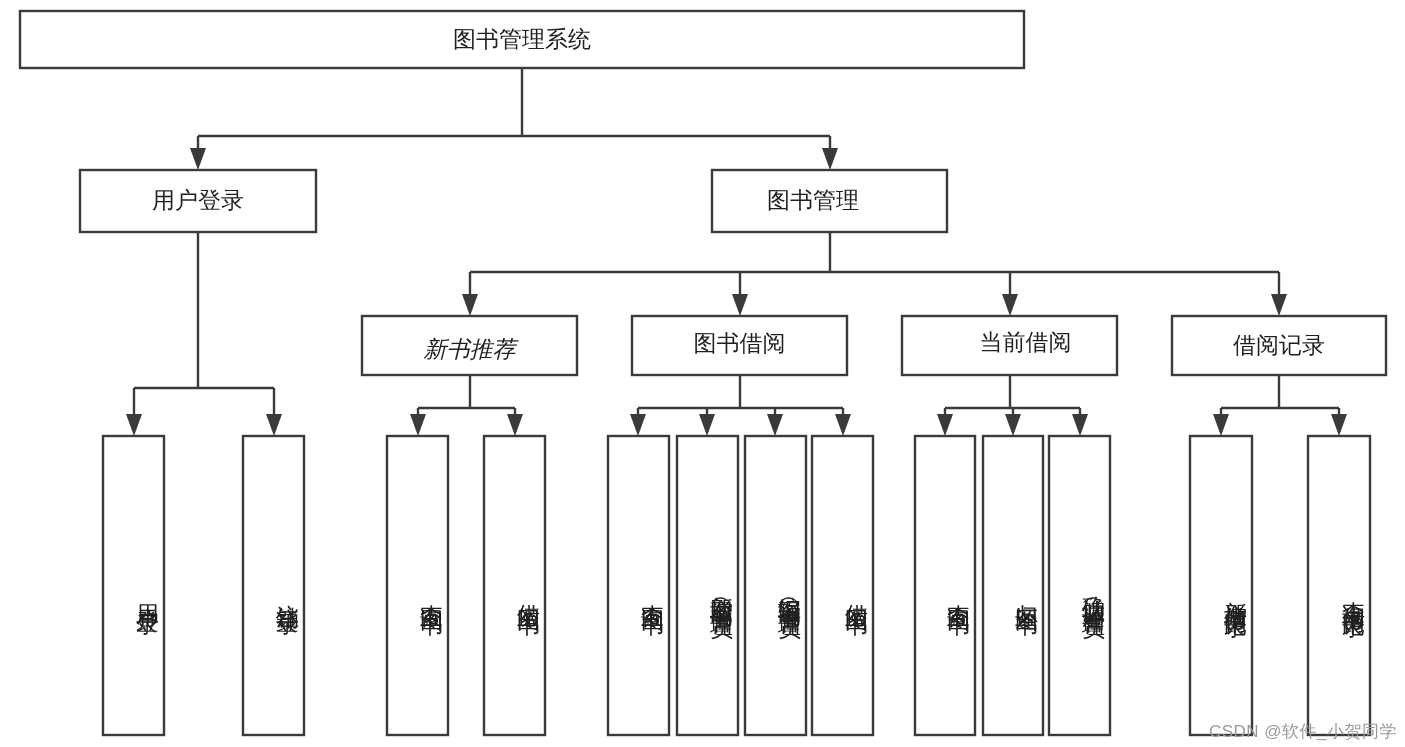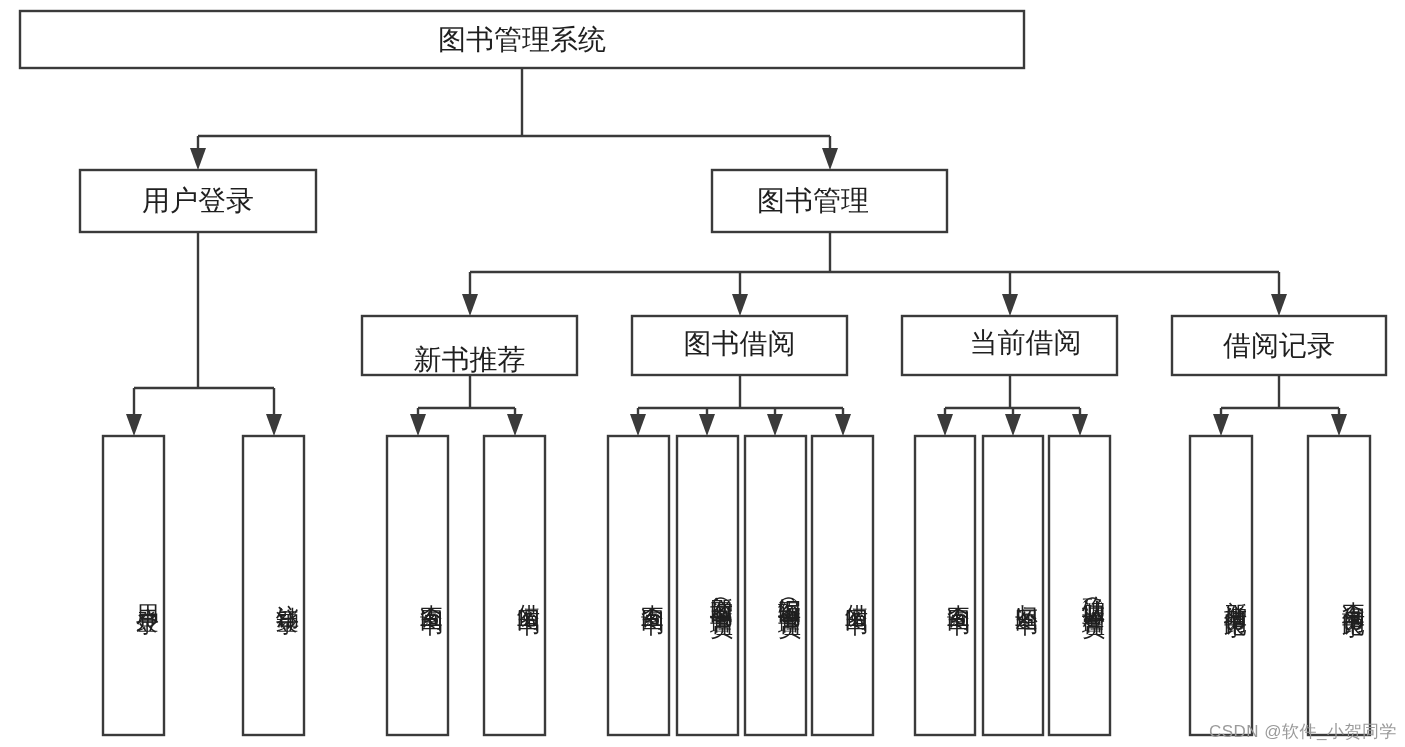--- a/index.html
+++ b/index.html
@@ -42,21 +42,21 @@
     color: #1f1f1f;
     font-family: "Liberation Sans", "DejaVu Sans", sans-serif;
     display: flex;
     align-items: center;
     justify-content: center;
     text-align: center;
     pointer-events: none;
     white-space: pre-wrap;
   }
   .node-label.horiz {
-    font-size: 28px;
+    font-size: 23px;
     line-height: 1.2;
   }
   .node-label.vert {
     writing-mode: vertical-rl;
     text-orientation: upright;
     font-size: 23px;
     letter-spacing: 3px;
     align-items: flex-start;
     justify-content: center;
   }
@@ -150,21 +150,21 @@
         <rect x="983" y="436" width="60" height="299" class="node-box"></rect>
         <rect x="1049" y="436" width="61" height="299" class="node-box"></rect>
         <rect x="1190" y="436" width="62" height="299" class="node-box"></rect>
         <rect x="1308" y="436" width="62" height="299" class="node-box"></rect>
       </g>
   </svg>
   <div id="labels-layer">
       <div class="node-label horiz" style="left: 20px; top: 11px; width: 1004px; height: 57px;">图书管理系统</div>
       <div class="node-label horiz" style="left: 80px; top: 170px; width: 236px; height: 62px;">用户登录</div>
       <div class="node-label horiz" style="left: 712px; top: 170px; width: 202px; height: 62px;">图书管理</div>
-      <div class="node-label horiz" style="left: 362px; top: 326px; width: 215px; height: 68px;">新书推荐</div>
+      <div class="node-label horiz" style="left: 362px; top: 316px; width: 215px; height: 68px; font-style: italic;">新书推荐</div>
       <div class="node-label horiz" style="left: 632px; top: 316px; width: 215px; height: 59px; font-family: Liberation Mono, monospace;">图书借阅</div>
       <div class="node-label horiz" style="left: 918px; top: 316px; width: 215px; height: 53px;">当前借阅</div>
       <div class="node-label horiz" style="left: 1172px; top: 316px; width: 214px; height: 59px;">借阅记录</div>
       <div class="node-label vert" style="left: 103px; top: 436px; width: 61px; height: 299px; padding-top: 12px; box-sizing: border-box;">用户登录</div>
       <div class="node-label vert" style="left: 243px; top: 436px; width: 61px; height: 299px; padding-top: 12px; box-sizing: border-box;">注销登录</div>
       <div class="node-label vert" style="left: 387px; top: 436px; width: 61px; height: 299px; padding-top: 12px; box-sizing: border-box;">查询图书</div>
       <div class="node-label vert" style="left: 484px; top: 436px; width: 61px; height: 299px; padding-top: 12px; box-sizing: border-box;">借阅图书</div>
       <div class="node-label vert" style="left: 608px; top: 436px; width: 61px; height: 299px; padding-top: 12px; box-sizing: border-box;">查询图书</div>
       <div class="node-label vert" style="left: 677px; top: 436px; width: 61px; height: 299px; padding-top: 12px; box-sizing: border-box;">新增图书（管理员）</div>
       <div class="node-label vert" style="left: 745px; top: 436px; width: 61px; height: 299px; padding-top: 12px; box-sizing: border-box;">编辑图书（管理员）</div>

